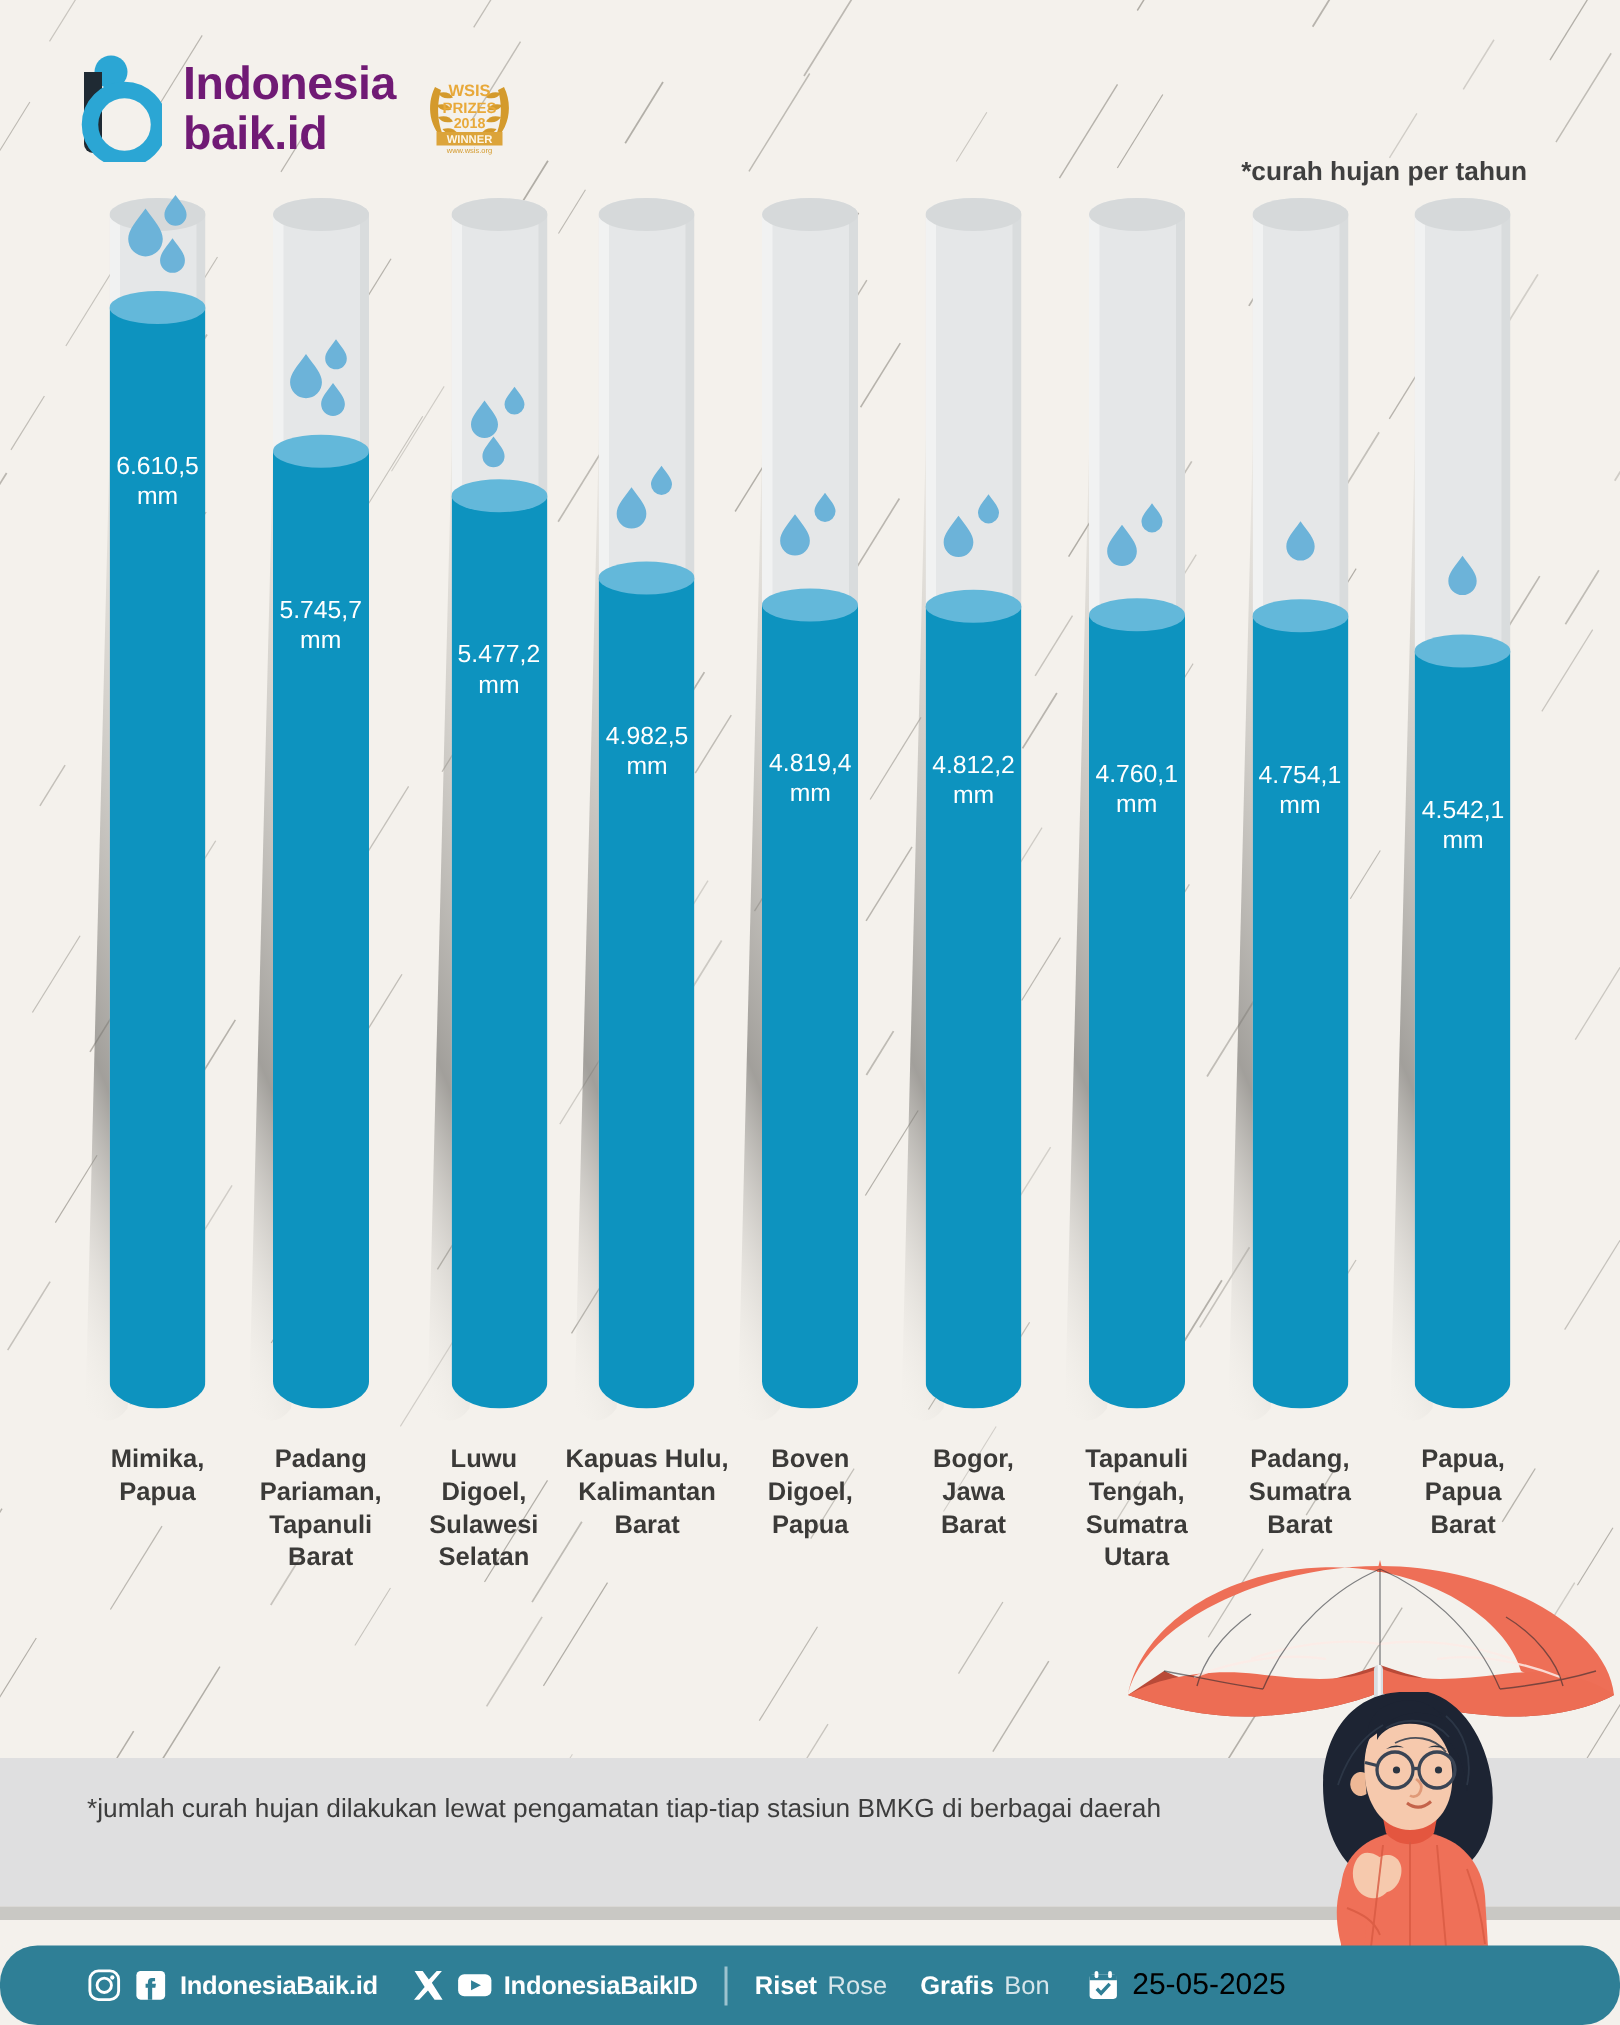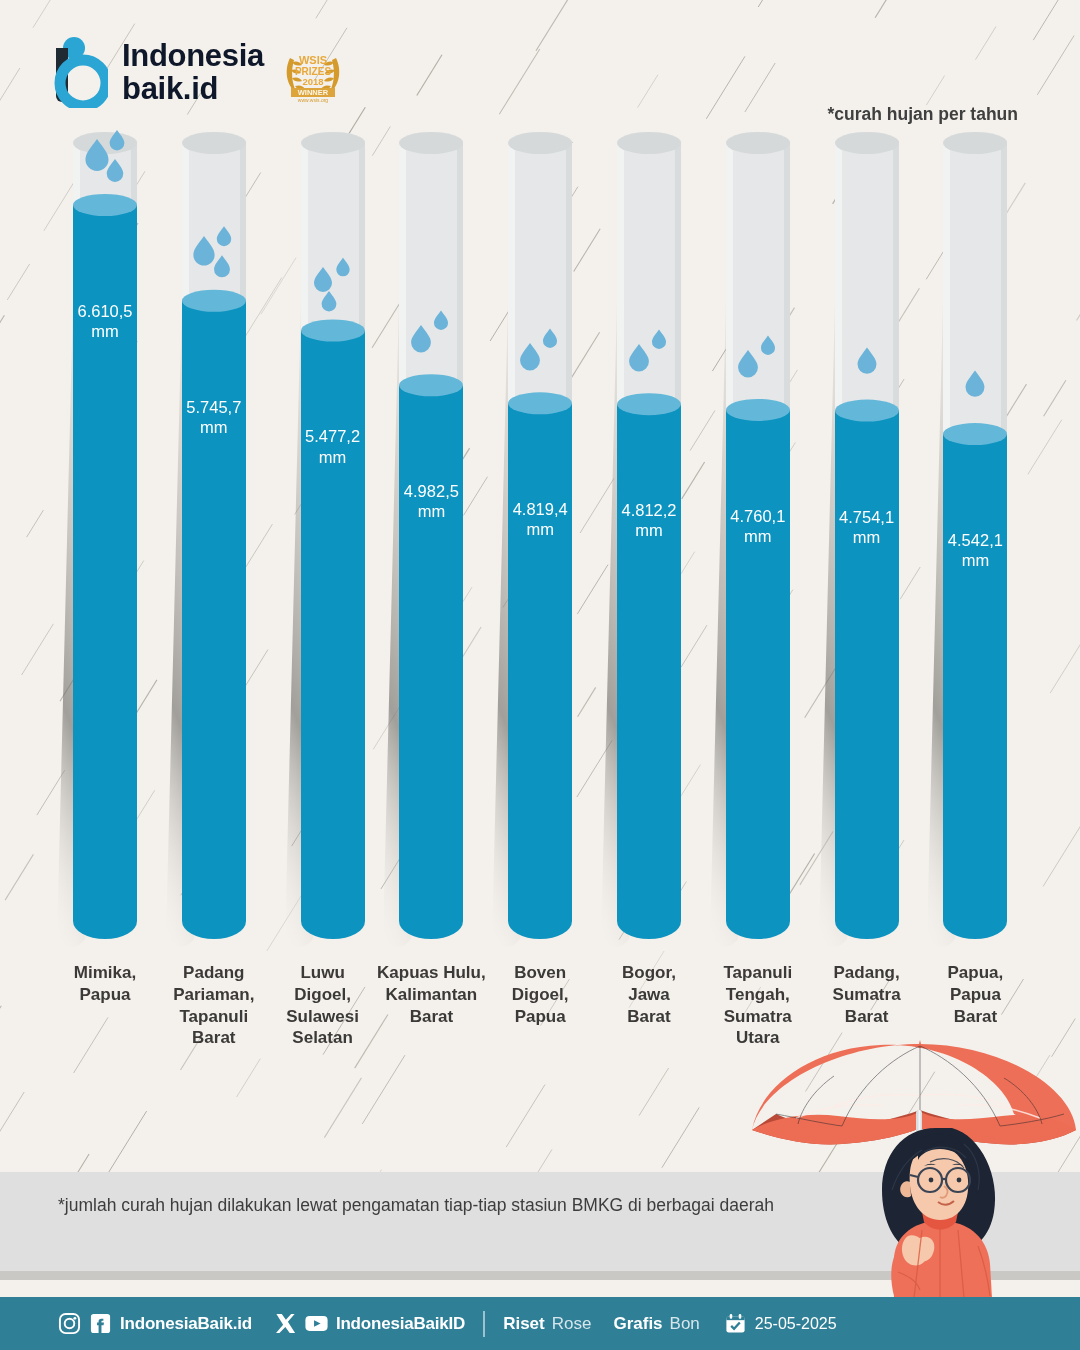--- a/index.html
+++ b/index.html
@@ -12,21 +12,21 @@
     overflow:hidden;
   }
   #stage{position:absolute;left:0;top:0;width:1080px;height:1350px;overflow:hidden;background:#f4f1ec;}
 
   
   #rain{position:absolute;left:0;top:0;width:1080px;height:1180px;z-index:0;pointer-events:none;}
 
   
   #header{position:absolute;left:52px;top:36px;z-index:6;display:flex;align-items:center;gap:14px;}
   .logo-mark{width:56px;height:72px;flex:none;}
-  .logo-words{font-weight:bold;font-size:31px;line-height:1.08;color:#0f172a;letter-spacing:-0.3px;}
+  .logo-words{font-weight:bold;font-size:31px;line-height:1.08;color:#701a75;letter-spacing:-0.3px;}
   .badge{width:62px;height:62px;flex:none;margin-left:4px;margin-top:2px;}
 
   #note-top{position:absolute;right:62px;top:104px;z-index:6;font-size:17.5px;font-weight:bold;color:#3f3f3f;}
 
   
   #chart{position:absolute;left:0;top:0;width:909px;height:1080px;z-index:3;}
 
   
   .col{position:absolute;}
   .tube-shadow{position:absolute;z-index:1;}
@@ -47,29 +47,29 @@
     position:absolute;left:58px;top:1193px;z-index:5;
     font-size:17.5px;line-height:1.42;color:#3d3d3d;font-weight:normal;
   }
 
   
   #illo{position:absolute;left:742px;top:1040px;width:338px;height:258px;z-index:4;}
 
   
   #footer{
     position:absolute;left:0;top:1297px;width:1080px;height:53px;
-    background:#2f7f96;z-index:7;display:flex;align-items:center;
+    background:#2f7f96;z-index:7;display:flex;align-items:center;border-radius:25px;
   }
   .fgroup{display:flex;align-items:center;}
   .ficon{width:23px;height:23px;flex:none;}
   .fhandle{color:#ffffff;font-size:17px;font-weight:bold;letter-spacing:-0.2px;}
   .fsep{width:2px;height:26px;background:#9dc3cf;margin:0 18px;}
   .fcred-b{color:#ffffff;font-weight:bold;font-size:17px;}
   .fcred-n{color:#d7e6eb;font-weight:normal;font-size:17px;}
-  .fdate{color:#ffffff;font-size:16px;}
+  .fdate{color:#000000;font-size:20px;}
 </style>
 </head>
 <body>
 
 <div id="stage">
 
   <svg id="rain" viewBox="0 0 1080 1180" preserveAspectRatio="none">
       <line x1="-18.3" y1="-2.9" x2="-58.6" y2="62.1" stroke="#8a867e" stroke-width="0.85" opacity="0.47"></line>
       <line x1="51.5" y1="-2.1" x2="33.0" y2="27.6" stroke="#8a867e" stroke-width="0.80" opacity="0.40"></line>
       <line x1="112.3" y1="-51.0" x2="90.5" y2="-15.8" stroke="#8a867e" stroke-width="0.87" opacity="0.62"></line>

